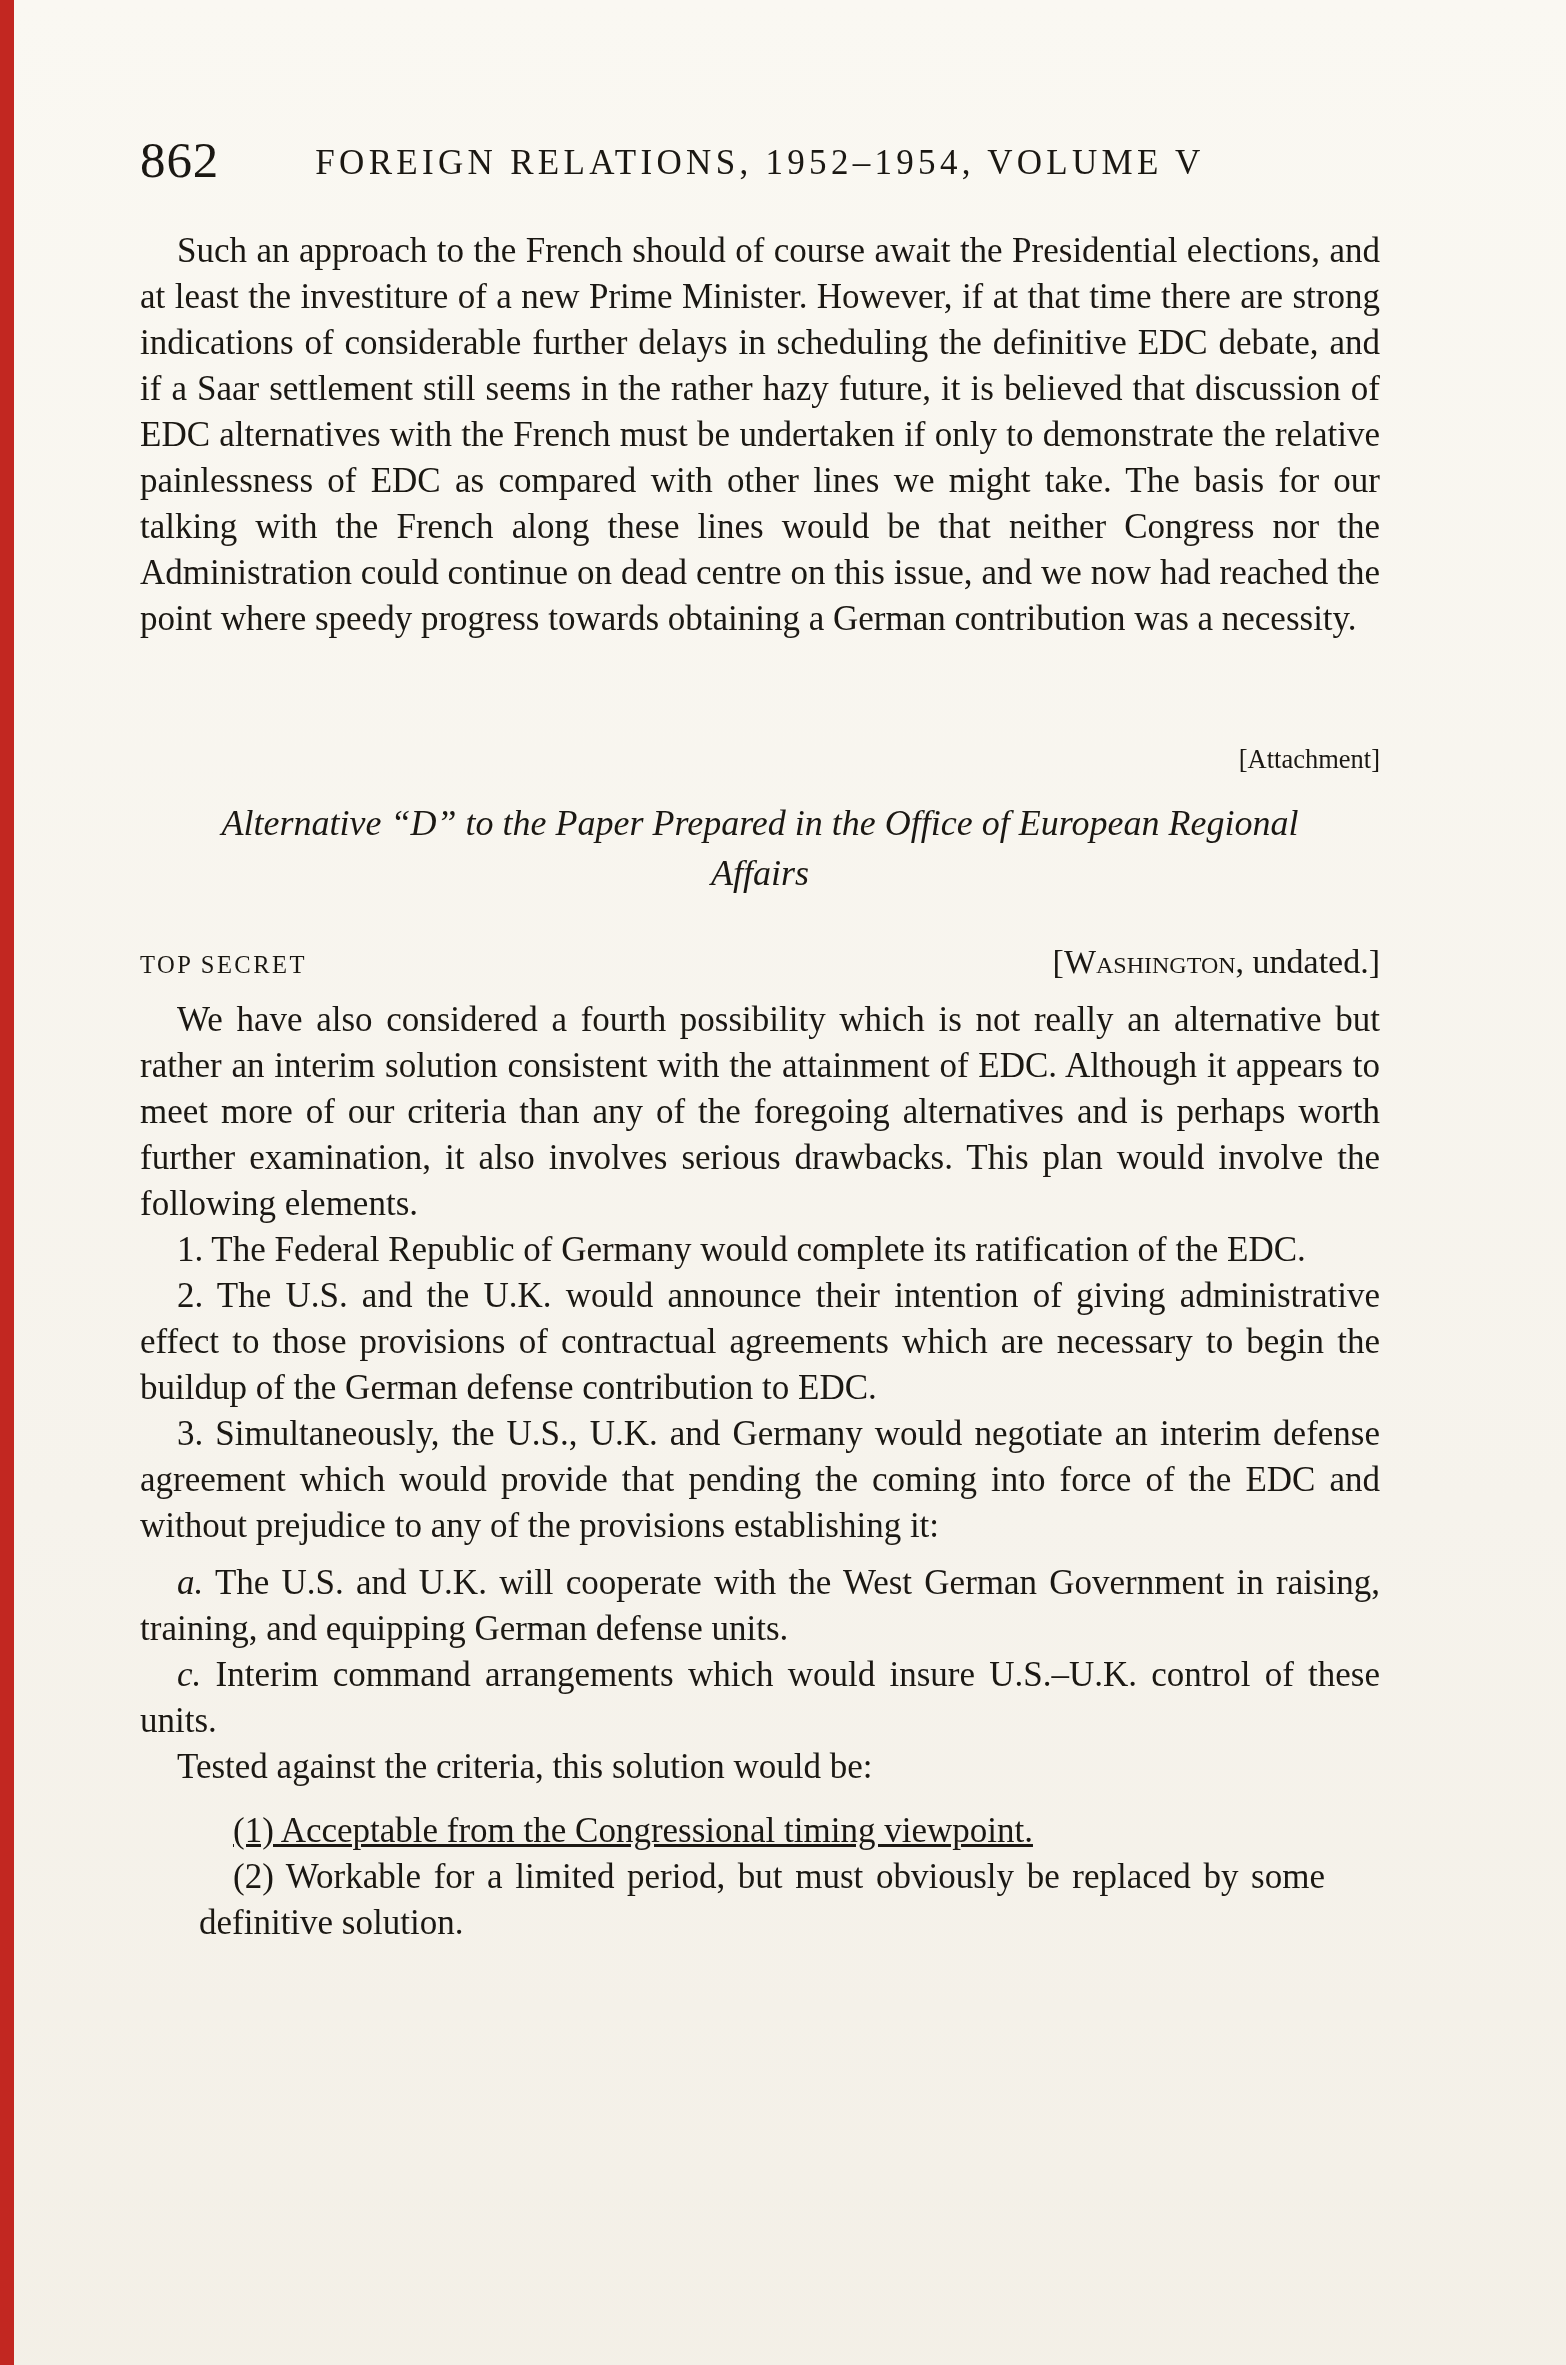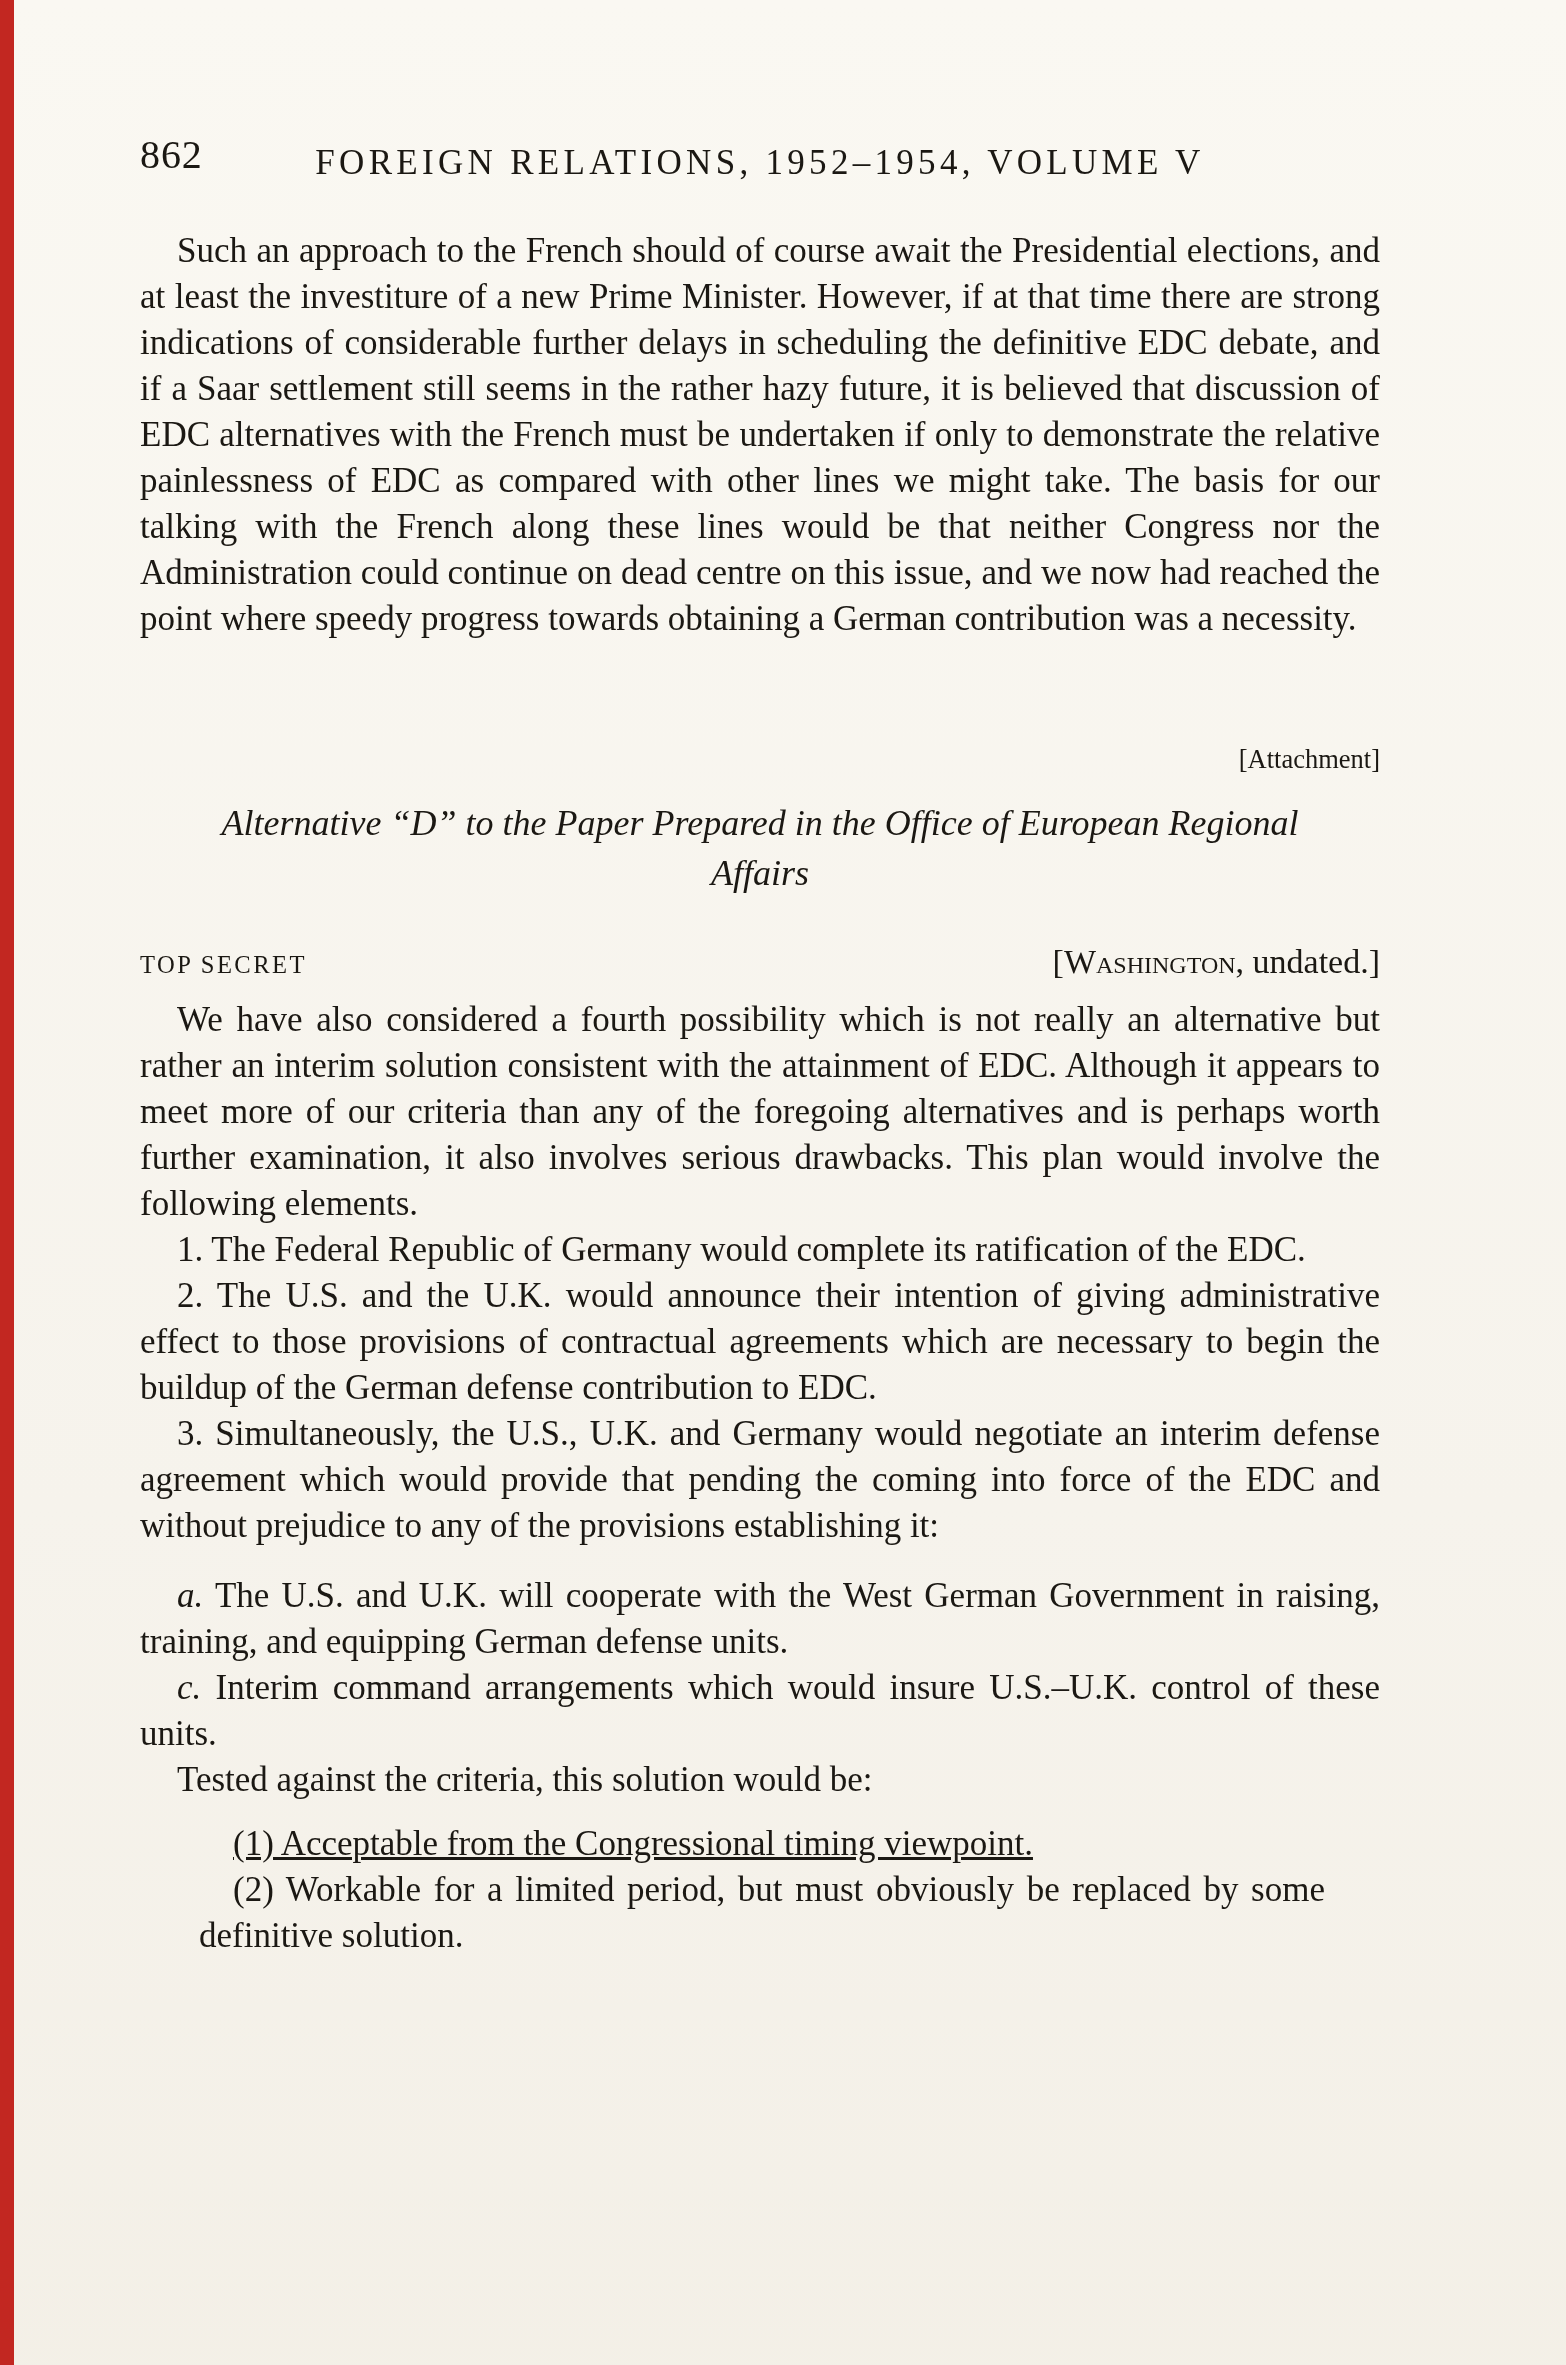--- a/index.html
+++ b/index.html
@@ -24,21 +24,21 @@
   .page-content {
     position: absolute;
     left: 140px; top: 135px;
     width: 1240px;
   }
 
   
   .running-head { position: relative; height: 45px; }
   .page-num {
     position: absolute; left: 0; top: -3.8px;
-    font-size: 40px; letter-spacing: 0.9px;
+    font-size: 51px; letter-spacing: 0.9px;
   }
   .run-title {
     display: block; text-align: center;
     font-size: 35px; letter-spacing: 4.3px;
     padding-top: 7.6px;
   }
 
   
   .body-para {
     font-size: 35px;
@@ -71,21 +71,21 @@
     justify-content: space-between;
     align-items: baseline;
     gap: 28px;
   }
   .classification { font-size: 24.6px; letter-spacing: 2.4px; }
   .dateline { font-size: 34px; }
   .smallcaps { font-variant: small-caps; text-align: center; }
 
   .first-attach { margin-top: 16px; }
 
-  .sub-block-start { margin-top: 24px; }
+  .sub-block-start { margin-top: 11px; }
   .marker { font-style: italic; }
 
   .criteria {
     margin-left: 59px;
     width: 1126px;
     text-indent: 34px;
   }
   .criteria-start { margin-top: 18px; text-decoration: underline; }
 </style>
 </head>

